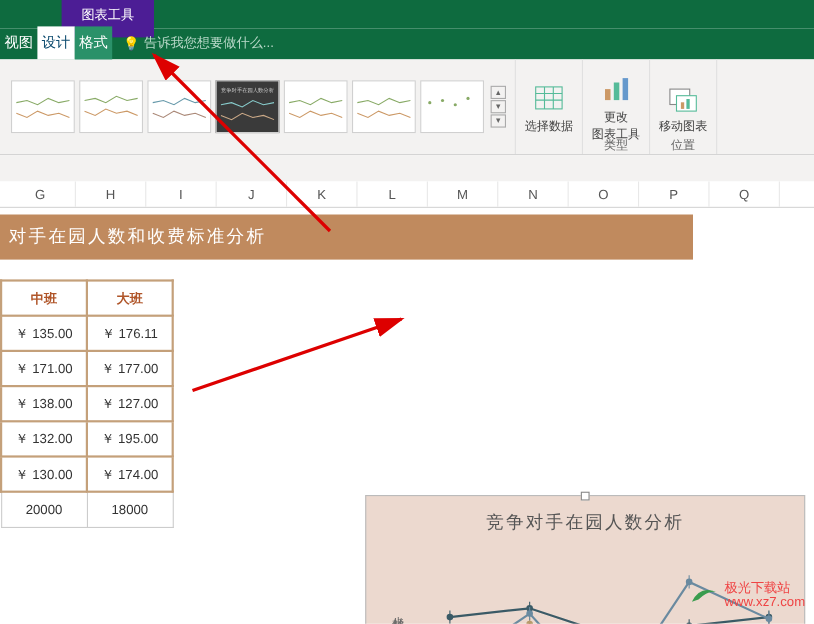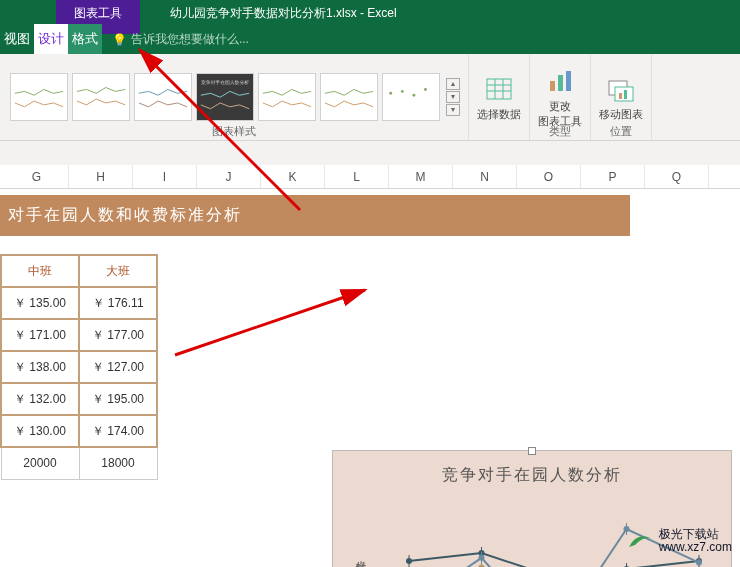--- a/index.html
+++ b/index.html
@@ -2,55 +2,54 @@
 <html><head>
 <meta charset="utf-8">
 <style>
 *{box-sizing:border-box;margin:0;padding:0;font-family:"Microsoft YaHei",sans-serif}
 body{background:#fff;width:740px;height:567px;overflow:hidden;position:relative}
 .titlebar{height:26px;background:#0e6b3f;display:flex;align-items:center;color:#fff;font-size:12px}
 .titlebar .tool-tab{background:#4c1d95;padding:12px 18px;margin-left:56px;font-size:12px}
 .titlebar .doc{margin-left:30px;font-size:12px}
 .ribbon-tabs{height:28px;background:#0e6b3f;display:flex;align-items:flex-end;color:#fff;font-size:13px}
 .ribbon-tabs .tab{padding:6px 4px;cursor:pointer}
-.ribbon-tabs .tab.active{background:#fff;color:#6d28d9}
+.ribbon-tabs .tab.active{background:#fff;color:#0c4a6e}
 .ribbon-tabs .tab.sub{background:#2a9169}
 .tellme{color:#b8d8c8;font-size:12px;padding:6px 10px;display:flex;align-items:center;gap:4px}
 .ribbon{height:87px;background:#f3f2f1;border-bottom:1px solid #d4d4d4;display:flex}
 .styles-group{display:flex;align-items:center;padding:6px 8px;border-right:1px solid #e0e0e0;position:relative}
 .style-thumb{width:58px;height:48px;border:1px solid #d0d0d0;margin:0 2px;background:#fff;position:relative;overflow:hidden}
 .style-thumb.dark{background:#3a3a3a}
 .more-btn{display:flex;flex-direction:column;margin-left:4px;gap:1px}
 .more-btn span{width:14px;height:12px;border:1px solid #aaa;font-size:8px;text-align:center;line-height:10px;color:#666}
 .group-label{position:absolute;bottom:1px;left:0;right:0;text-align:center;font-size:11px;color:#666}
 .ribbon-btn{display:flex;flex-direction:column;align-items:center;justify-content:center;padding:4px 8px;font-size:11px;color:#444;border-right:1px solid #e0e0e0;position:relative;min-width:56px}
 .ribbon-btn .icon{width:32px;height:32px;margin-bottom:2px}
 .columns{height:24px;background:#fff;border-bottom:1px solid #d4d4d4;display:flex;padding-left:5px}
 .col{width:64px;text-align:center;font-size:12px;color:#555;border-right:1px solid #e8e8e8;line-height:24px}
 .sheet{position:relative;background:#fff}
 .banner{background:#c08a5e;color:#fff;font-size:16px;padding:10px 8px;width:630px;letter-spacing:2px;margin-top:6px}
 .data-table{margin-top:18px;border-collapse:collapse}
 .data-table td,.data-table th{border:2px solid #c4a07a;width:78px;height:32px;text-align:center;font-size:12px;color:#333;background:#fff}
-.data-table th{color:#b0562a;font-weight:normal}
+.data-table th{color:#b0562a;font-weight:bold}
 .data-table .footer td{border:1px solid #ccc}
 .chart-box{position:absolute;left:332px;top:255px;width:400px;height:310px;background:#ecd9cf;border:1px solid #bbb}
 .chart-handle{position:absolute;width:8px;height:8px;background:#fff;border:1px solid #888}
 .chart-title{text-align:center;font-size:16px;color:#555;margin-top:14px;letter-spacing:2px}
 .chart-area{position:absolute;left:56px;top:60px;right:12px;bottom:62px}
 .y-label{position:absolute;left:20px;top:100px;font-size:11px;color:#666;writing-mode:vertical-rl;letter-spacing:2px}
 .arrow{position:absolute;pointer-events:none}
-.watermark{position:absolute;right:8px;bottom:12px;font-size:12px;color:#0f172a;z-index:5}
+.watermark{position:absolute;right:8px;bottom:12px;font-size:12px;color:#ef4444;z-index:5}
 svg.thumb-lines{position:absolute;inset:0}
 </style>
 </head>
 <body>
 
 <div class="titlebar">
   <div class="tool-tab">图表工具</div>
-  <div class="doc">幼儿园竞争对手数据对比分析1.xlsx - Excel</div>
 </div>
 
 <div class="ribbon-tabs">
   <div class="tab">视图</div>
   <div class="tab active">设计</div>
   <div class="tab sub">格式</div>
   <div class="tellme">
     <span>💡</span>
     <span>告诉我您想要做什么...</span>
   </div>
@@ -101,21 +100,20 @@
           <circle cx="20" cy="18" r="1.5" fill="#8a6"></circle>
           <circle cx="32" cy="22" r="1.5" fill="#8a6"></circle>
           <circle cx="44" cy="16" r="1.5" fill="#8a6"></circle>
         </svg>
       </div>
     <div class="more-btn">
         <span>▴</span>
         <span>▾</span>
         <span>▾</span>
       </div>
-    <div class="group-label">图表样式</div>
   </div>
   <div class="ribbon-btn" style="border-right:1px solid #e0e0e0">
     <svg class="icon" viewBox="0 0 32 32">
         <rect x="4" y="6" width="24" height="20" fill="none" stroke="#5b9"></rect>
         <line x1="4" y1="12" x2="28" y2="12" stroke="#5b9"></line>
         <line x1="4" y1="18" x2="28" y2="18" stroke="#5b9"></line>
         <line x1="12" y1="6" x2="12" y2="26" stroke="#5b9"></line>
         <line x1="20" y1="6" x2="20" y2="26" stroke="#5b9"></line>
       </svg>
     <span>选择数据</span>

